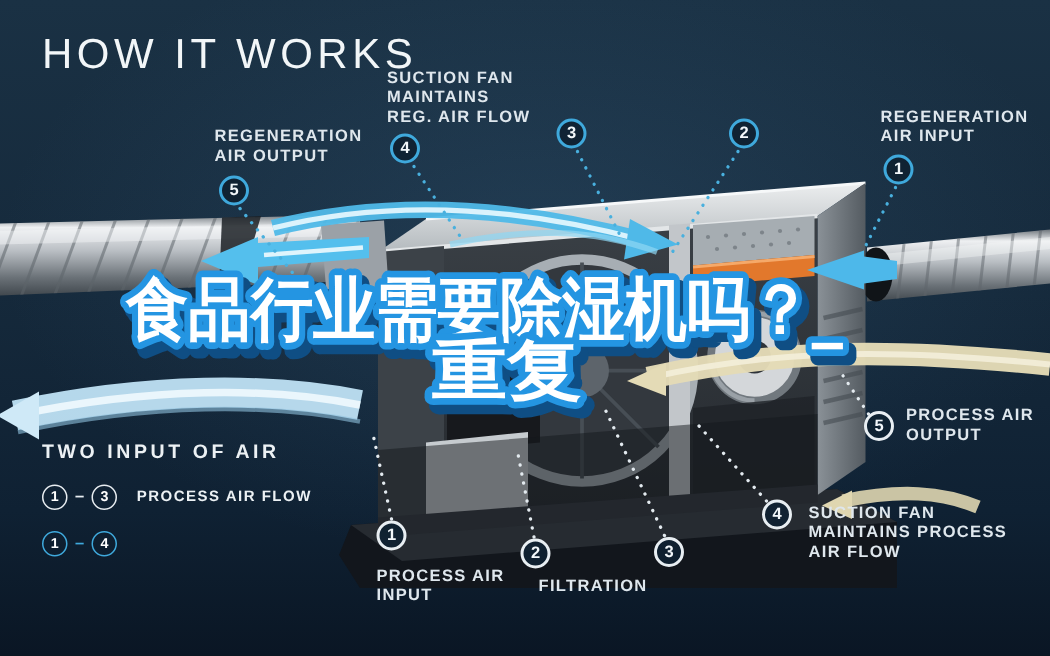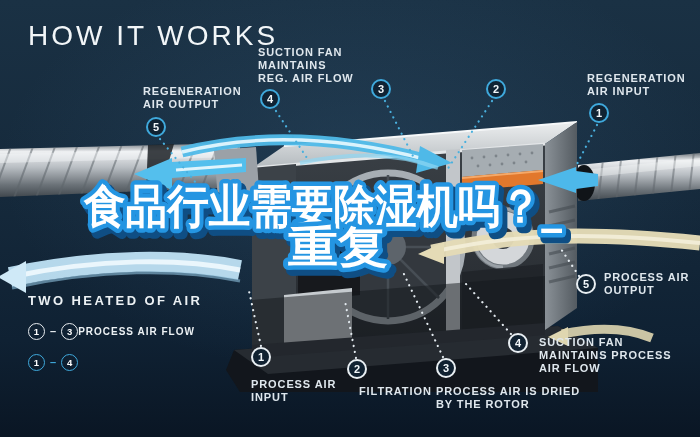--- a/index.html
+++ b/index.html
@@ -32,21 +32,21 @@
   .cyan-ring{border:2px solid #3fa9dc;}
   .white-ring{border:2px solid #e8eef2;}
 
   
   #legend{position:absolute;left:28px;top:293px;color:#ecf1f4;}
   #legend .lg-title{font-size:13px;font-weight:600;letter-spacing:2.4px;margin-bottom:12px;white-space:nowrap;}
   .lg-row{display:flex;align-items:center;height:22px;margin-bottom:9px;}
   .lg-circle{width:17px;height:17px;border-radius:50%;box-sizing:border-box;
     display:flex;align-items:center;justify-content:center;font-size:9.5px;font-weight:700;color:#fff;}
   .lg-dash{margin:0 5px;font-weight:700;font-size:11px;}
-  .lg-label{font-size:10px;font-weight:700;letter-spacing:1px;white-space:nowrap;}
+  .lg-label{margin-left:13px;font-size:10px;font-weight:700;letter-spacing:1px;white-space:nowrap;}
   .lg-white .lg-circle{border:1.6px solid #e8edf1;}
   .lg-white .lg-dash{color:#e8edf1;}
   .lg-cyan .lg-circle{border:1.6px solid #3fa9dc;}
   .lg-cyan .lg-dash{color:#3fa9dc;}
 </style>
 </head>
 <body>
 
 <div id="stage">
 
@@ -276,38 +276,36 @@
 INPUT</div>
 
   <div class="co-circle white-ring" style="left:347px;top:359px;">
       <span>2</span>
     </div>
   <div class="co-label" style="left:359px;top:385px;">FILTRATION</div>
 
   <div class="co-circle white-ring" style="left:436px;top:358px;">
       <span>3</span>
     </div>
-  <div class="co-label" style="left:436px;top:385px;">PROCESS AIR IS DRIED
-BY THE ROTOR</div>
 
   <div class="co-circle white-ring" style="left:508px;top:333px;">
       <span>4</span>
     </div>
   <div class="co-label" style="left:539px;top:336px;">SUCTION FAN
 MAINTAINS PROCESS
 AIR FLOW</div>
 
   <div class="co-circle white-ring" style="left:576px;top:274px;">
       <span>5</span>
     </div>
   <div class="co-label" style="left:604px;top:271px;">PROCESS AIR
 OUTPUT</div>
 
   <div id="legend">
-    <div class="lg-title">TWO HEATED OF AIR</div>
+    <div class="lg-title">TWO INPUT OF AIR</div>
     <div class="lg-row lg-white">
       <span class="lg-circle">1</span>
       <span class="lg-dash">–</span>
       <span class="lg-circle">3</span>
       <span class="lg-label">PROCESS AIR FLOW</span>
     </div>
     <div class="lg-row lg-cyan">
       <span class="lg-circle">1</span>
       <span class="lg-dash">–</span>
       <span class="lg-circle">4</span>

